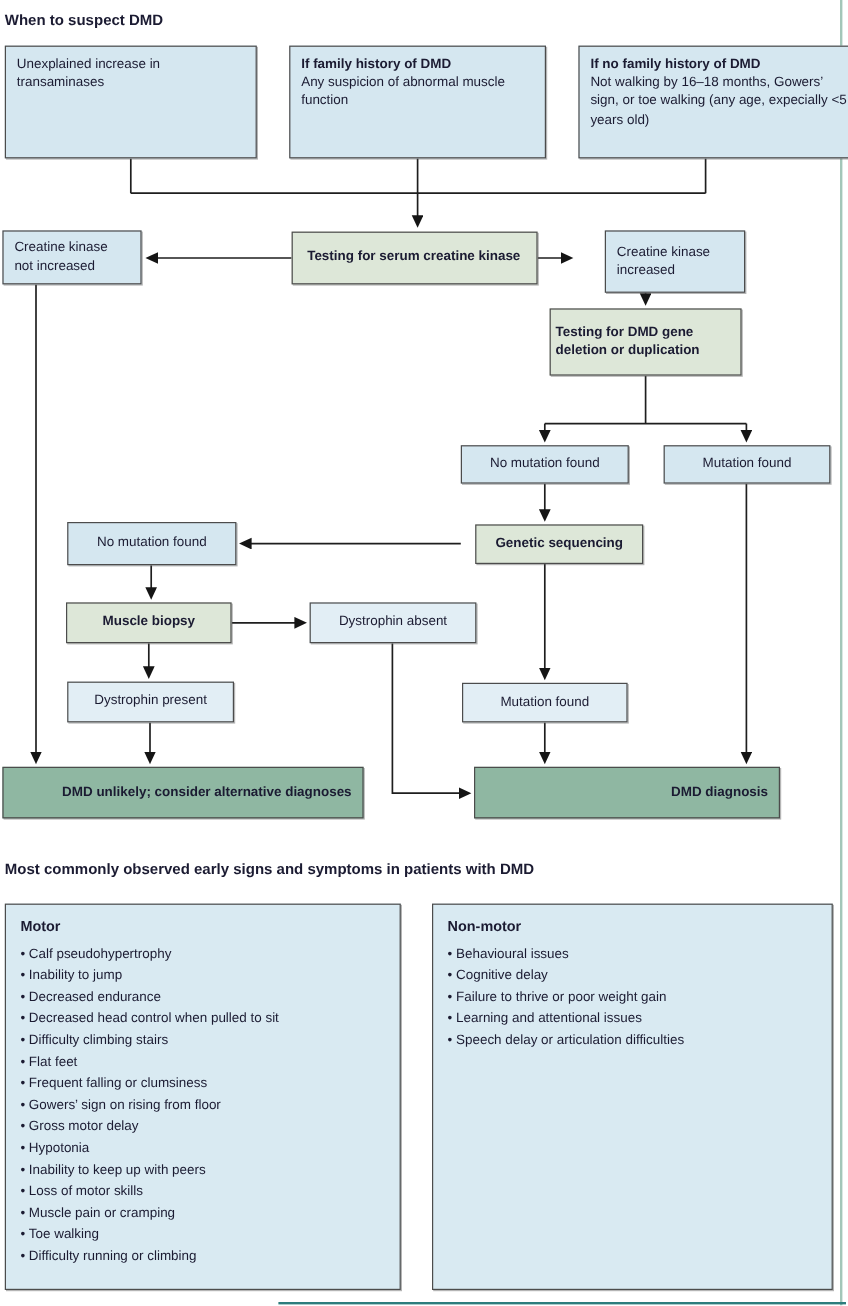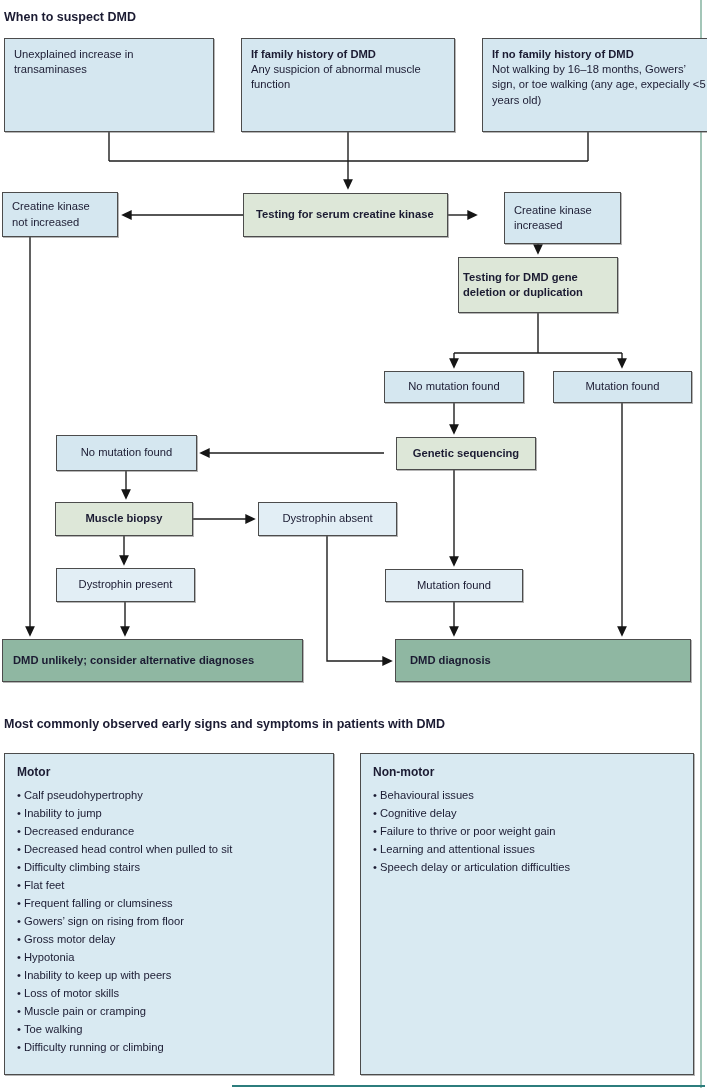--- a/index.html
+++ b/index.html
@@ -15,21 +15,21 @@
     position:absolute;z-index:1;box-sizing:border-box;
     border:1.5px solid #4c4c4c;
     font-size:11.2px;line-height:15.2px;
     display:flex;flex-direction:column;justify-content:center;
     padding:6px 9px;
     box-shadow:1px 1px 0 rgba(90,90,90,.45);
   }
   .blue{background:#d5e7f0;}
   .blue-light{background:#e2eef5;}
   .green{background:#dde7d8;}
-  .green-dark{background:#8fb7a2;}
+  .green-dark{background:#8fb7a2;text-align:right;}
   .bold{font-weight:bold;}
   .center{align-items:center;text-align:center;padding:4px 6px;}
   .top-row{justify-content:flex-start;padding-top:8px;}
   .b-title{font-weight:bold;}
   .fig-title{position:absolute;left:4px;font-size:12.5px;font-weight:bold;z-index:1;}
   .panel{
     position:absolute;z-index:1;box-sizing:border-box;
     border:1.5px solid #4c4c4c;background:#d9eaf2;
     padding:10px 12px 8px 12px;
     box-shadow:1px 1px 0 rgba(90,90,90,.45);
@@ -121,21 +121,21 @@
 <div class="node blue-light center" style="left:56px;top:568px;width:139px;height:34px;">
   <span>Dystrophin present</span>
 </div>
 <div class="node blue-light center" style="left:385px;top:569px;width:138px;height:33px;">
   <span>Mutation found</span>
 </div>
 
 <div class="node green-dark bold" style="left:2px;top:639px;width:301px;height:43px;padding-left:10px;">
   <span>DMD unlikely; consider alternative diagnoses</span>
 </div>
-<div class="node green-dark bold" style="left:395px;top:639px;width:296px;height:43px;padding-left:14px;">
+<div class="node green-dark bold" style="left:395px;top:639px;width:255px;height:43px;padding-left:14px;">
   <span>DMD diagnosis</span>
 </div>
 
 <div class="fig-title" style="top:717px;">Most commonly observed early signs and symptoms in patients with DMD</div>
 
 <div class="panel" style="left:4px;top:753px;width:330px;height:322px;">
   <h3>Motor</h3>
   <ul>
       <li>Calf pseudohypertrophy</li>
       <li>Inability to jump</li>

